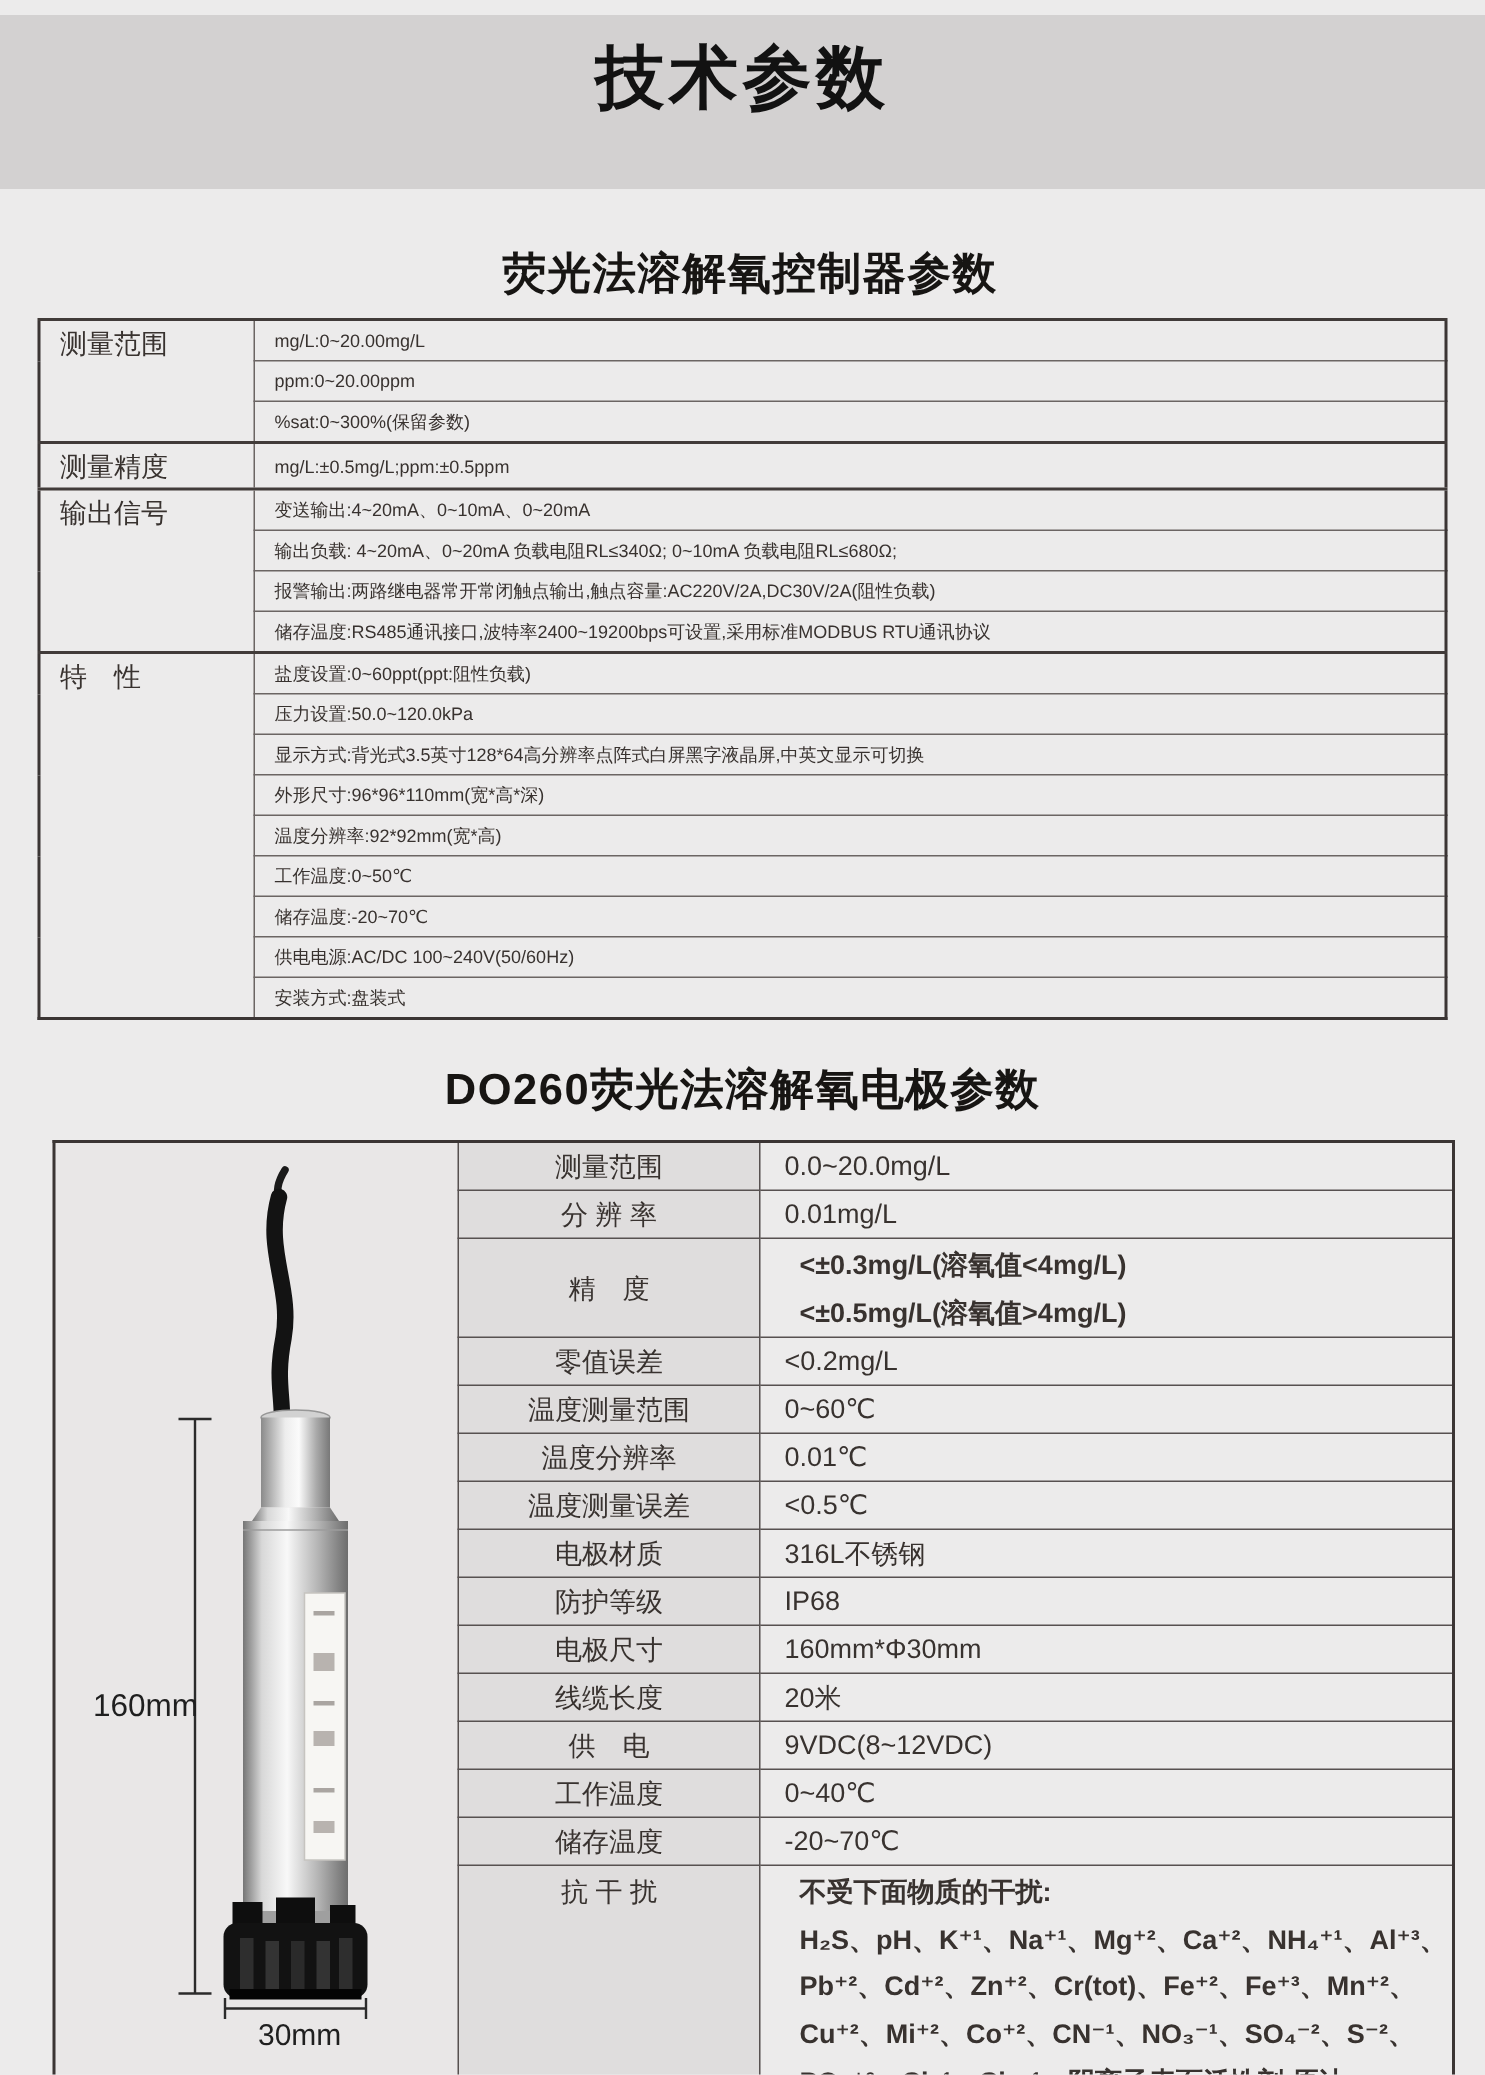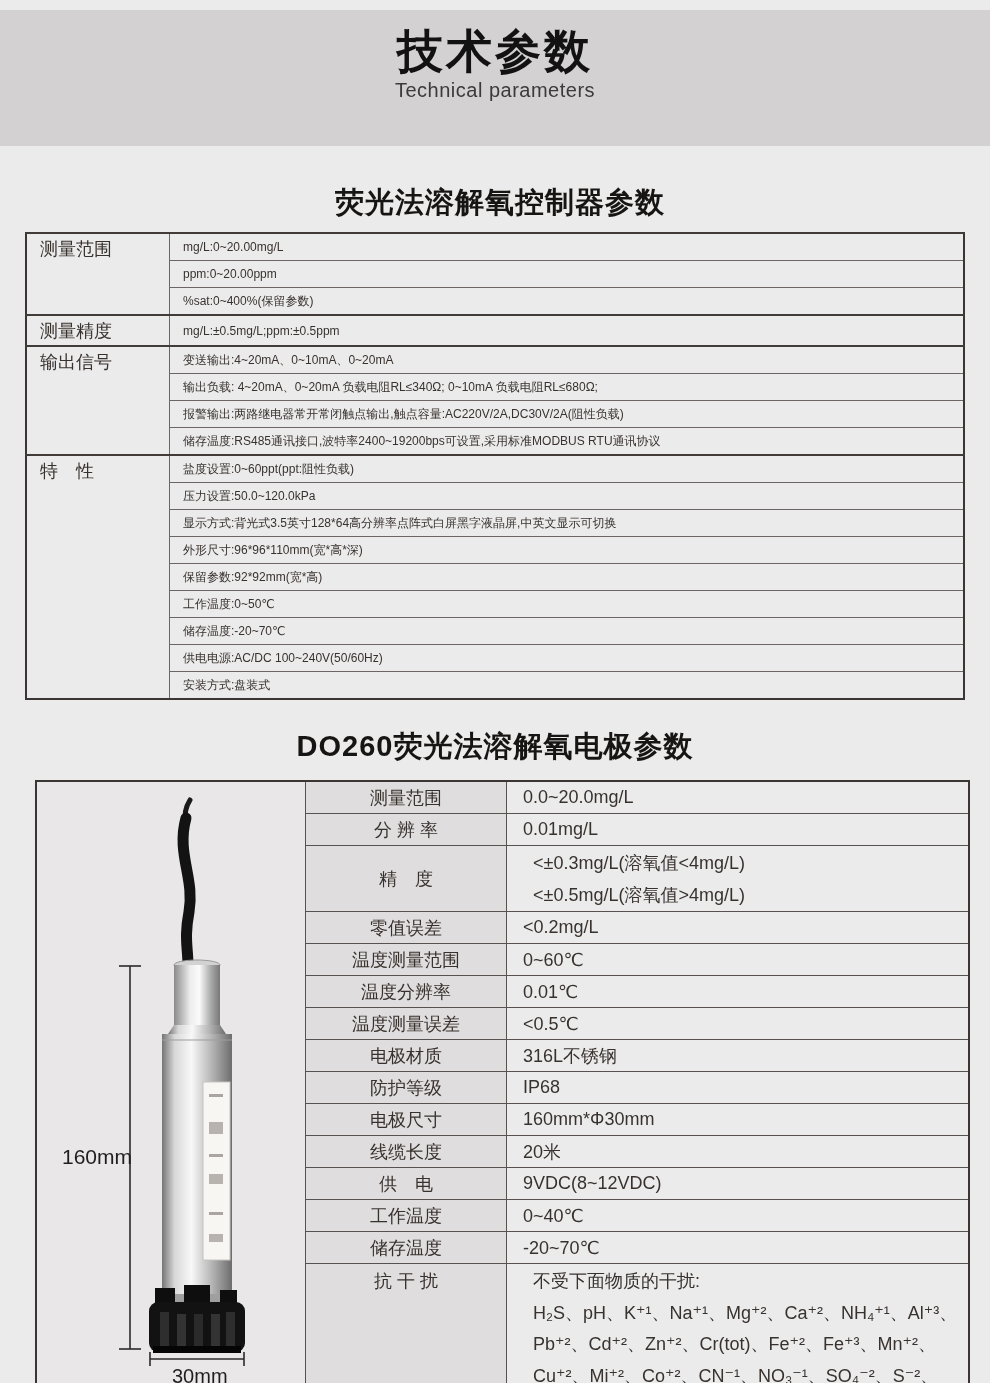--- a/index.html
+++ b/index.html
@@ -2,66 +2,65 @@
 <html><head>
 <meta charset="utf-8">
 <style>
   html,body{margin:0;padding:0;}
   body{
     width:990px;height:1383px;overflow:hidden;position:relative;
     background:#ecebeb;color:#38322f;
     font-family:"Liberation Sans","DejaVu Sans",sans-serif;
   }
   
-  .banner{margin-top:10px;height:136px;background:#d3d1d1;text-align:center;overflow:hidden;}
+  .banner{margin-top:10px;height:116px;background:#d3d1d1;text-align:center;overflow:hidden;}
   .banner .main-title{margin:0;padding-top:14px;font-size:46px;font-weight:bold;letter-spacing:3px;color:#121212;line-height:1.2;}
   .banner .sub-title{font-size:20px;color:#3b3b3b;letter-spacing:.5px;margin-top:0px;}
   
   .sec-title{text-align:center;font-weight:bold;color:#171513;font-size:29px;letter-spacing:1px;}
   .sec-title.first{margin:37px 0 9px 0;padding-left:10px;}
   .sec-title.second{margin:27px 0 13px 0;}
   
   table{border-collapse:collapse;table-layout:fixed;}
   .t1{margin-left:25px;width:940px;border:2.5px solid #3b3534;}
   .t1 td{border:1.4px solid #6b6563;height:26px;font-size:12px;padding:0 4px 0 13px;
          white-space:nowrap;overflow:hidden;color:#38322f;}
   .t1 td.label-cell{width:125px;vertical-align:top;padding-top:3px;font-size:18px;}
   .t1 tr.group-start td{border-top:2.2px solid #413b39;}
   
   .t2{margin-left:35px;width:935px;border:2.5px solid #3b3534;}
   .t2 td{border:1.7px solid #575150;font-size:18px;color:#38322f;}
   .t2 td.photo-cell{width:268px;padding:0;background:#e9e7e7;vertical-align:top;}
   .t2 td.label-cell{width:192px;background:#dfdddd;text-align:center;height:31px;padding:0 4px;}
   .t2 td.value-cell{padding:0 6px 0 16px;height:31px;white-space:nowrap;overflow:hidden;}
   .t2 td.label-top{vertical-align:top;padding-top:5px;}
-  .t2 td.value-multi{padding:2px 17px 0 26px;}
+  .t2 td.value-multi{padding:2px 17px 0 26px;font-weight:bold;}
   .t2 td.value-multi .iline{line-height:31.6px;white-space:nowrap;}
   svg text{font-family:"Liberation Sans","DejaVu Sans",sans-serif;}
 </style>
 </head>
 <body>
 
 <div class="banner">
   <h1 class="main-title">技术参数</h1>
-  <div class="sub-title">Technical parameters</div>
 </div>
 
 <div class="sec-title first">荧光法溶解氧控制器参数</div>
 
 <table class="t1">
   <tbody>
       <tr class="group-start">
         <td class="label-cell" rowspan="3">测量范围</td>
         <td class="value-cell">mg/L:0~20.00mg/L</td>
       </tr>
       <tr>
         <td class="value-cell">ppm:0~20.00ppm</td>
       </tr>
       <tr>
-        <td class="value-cell">%sat:0~400%(保留参数)</td>
+        <td class="value-cell">%sat:0~300%(保留参数)</td>
       </tr>
       <tr class="group-start">
         <td class="label-cell" rowspan="1">测量精度</td>
         <td class="value-cell">mg/L:±0.5mg/L;ppm:±0.5ppm</td>
       </tr>
       <tr class="group-start">
         <td class="label-cell" rowspan="4">输出信号</td>
         <td class="value-cell">变送输出:4~20mA、0~10mA、0~20mA</td>
       </tr>
       <tr>
@@ -80,21 +79,21 @@
       <tr>
         <td class="value-cell">压力设置:50.0~120.0kPa</td>
       </tr>
       <tr>
         <td class="value-cell">显示方式:背光式3.5英寸128*64高分辨率点阵式白屏黑字液晶屏,中英文显示可切换</td>
       </tr>
       <tr>
         <td class="value-cell">外形尺寸:96*96*110mm(宽*高*深)</td>
       </tr>
       <tr>
-        <td class="value-cell">保留参数:92*92mm(宽*高)</td>
+        <td class="value-cell">温度分辨率:92*92mm(宽*高)</td>
       </tr>
       <tr>
         <td class="value-cell">工作温度:0~50℃</td>
       </tr>
       <tr>
         <td class="value-cell">储存温度:-20~70℃</td>
       </tr>
       <tr>
         <td class="value-cell">供电电源:AC/DC 100~240V(50/60Hz)</td>
       </tr>

